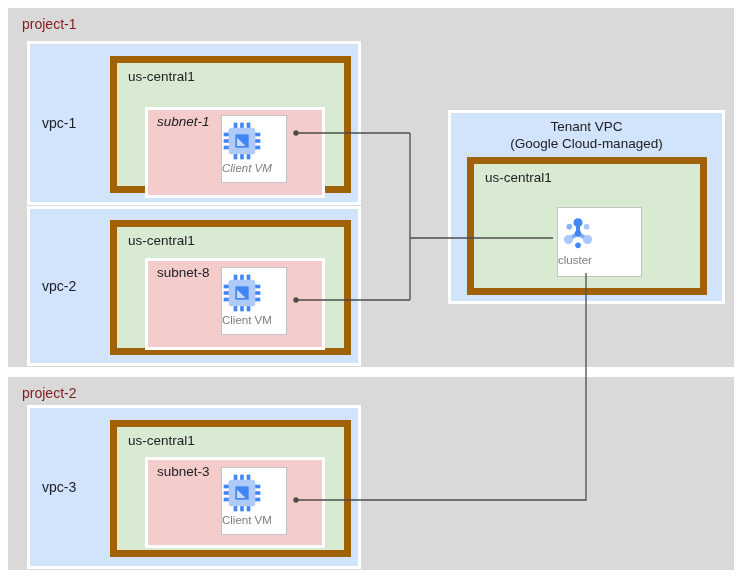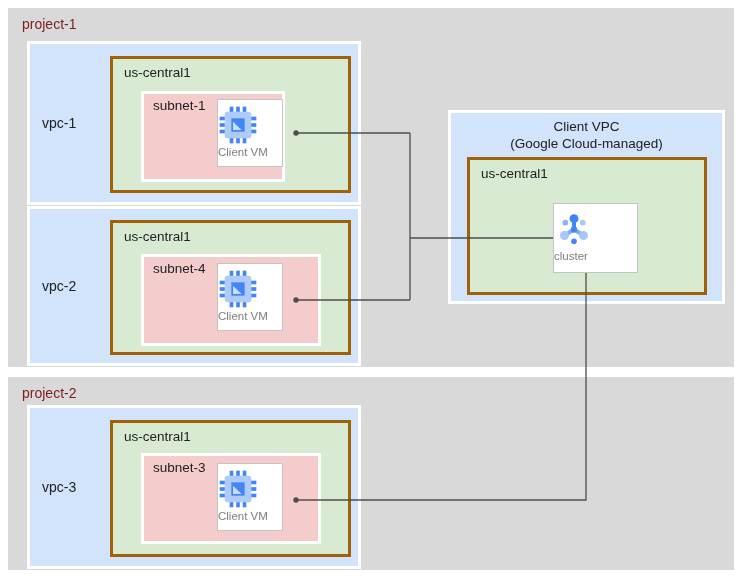--- a/index.html
+++ b/index.html
@@ -34,21 +34,21 @@
     left: 12px;
     top: 50%;
     transform: translateY(-50%);
     font-size: 14px;
     color: #202124;
     white-space: nowrap;
   }
   .region {
     position: absolute;
     background: var(--region-bg, #d9ead3);
-    border: 3px solid #a16207;
+    border: 7px solid #a16207;
     box-sizing: border-box;
   }
   .region-label {
     position: absolute;
     left: 11px;
     top: 6px;
     font-size: 13.5px;
     color: #202124;
     white-space: nowrap;
   }
@@ -106,21 +106,21 @@
 
 <div class="stage">
 
   <div class="project" style="left:8px; top:8px; width:726px; height:359px;">
     <div class="project-label">project-1</div>
 
     <div class="vpc" style="left:19px; top:33px; width:334px; height:164px;">
       <div class="vpc-label">vpc-1</div>
       <div class="region" style="left:80px; top:12px; width:241px; height:137px;">
         <div class="region-label">us-central1</div>
-        <div class="subnet" style="left:28px; top:32px; width:144px; height:91px;">
+        <div class="subnet" style="left:28px; top:44px; width:180px; height:91px;font-style:italic;">
           <div class="subnet-label">subnet-1</div>
           <div class="node" style="left:73px; top:5px; width:66px; height:68px;">
             <svg viewBox="0 0 24 24">
               <g fill="#4285f4">
                 <rect x="7" y="1" width="2.2" height="3.5"></rect>
                   <rect x="10.9" y="1" width="2.2" height="3.5"></rect>
                   <rect x="14.8" y="1" width="2.2" height="3.5"></rect>
                 <rect x="7" y="19.5" width="2.2" height="3.5"></rect>
                   <rect x="10.9" y="19.5" width="2.2" height="3.5"></rect>
                   <rect x="14.8" y="19.5" width="2.2" height="3.5"></rect>
@@ -139,21 +139,21 @@
           </div>
         </div>
       </div>
     </div>
 
     <div class="vpc" style="left:19px; top:198px; width:334px; height:160px;">
       <div class="vpc-label">vpc-2</div>
       <div class="region" style="left:80px; top:11px; width:241px; height:135px;">
         <div class="region-label">us-central1</div>
         <div class="subnet" style="left:28px; top:31px; width:180px; height:92px;">
-          <div class="subnet-label">subnet-4</div>
+          <div class="subnet-label">subnet-8</div>
           <div class="node" style="left:73px; top:6px; width:66px; height:68px;">
             <svg viewBox="0 0 24 24">
               <g fill="#4285f4">
                 <rect x="7" y="1" width="2.2" height="3.5"></rect>
                   <rect x="10.9" y="1" width="2.2" height="3.5"></rect>
                   <rect x="14.8" y="1" width="2.2" height="3.5"></rect>
                 <rect x="7" y="19.5" width="2.2" height="3.5"></rect>
                   <rect x="10.9" y="19.5" width="2.2" height="3.5"></rect>
                   <rect x="14.8" y="19.5" width="2.2" height="3.5"></rect>
                 <rect x="1" y="7" width="3.5" height="2.2"></rect>
@@ -169,21 +169,21 @@
             </svg>
             <div class="node-label">Client VM</div>
           </div>
         </div>
       </div>
     </div>
   </div>
 
   <div class="tenant" style="left:448px; top:110px; width:277px; height:194px;">
     <div class="tenant-title">
-      <div>Client VPC</div>
+      <div>Tenant VPC</div>
       <div>(Google Cloud-managed)</div>
     </div>
     <div class="region" style="left:16px; top:44px; width:240px; height:138px;">
       <div class="region-label">us-central1</div>
       <div class="node" style="left:83px; top:43px; width:85px; height:70px;">
         <svg viewBox="0 0 24 24">
           <line x1="12" y1="6.2" x2="12" y2="12.3" stroke="#4285f4" stroke-width="2.4" stroke-linecap="round"></line>
           <line x1="12" y1="12.3" x2="6.6" y2="15.7" stroke="#7baaf7" stroke-width="2.4" stroke-linecap="round"></line>
           <line x1="12" y1="12.3" x2="17.4" y2="15.7" stroke="#7baaf7" stroke-width="2.4" stroke-linecap="round"></line>
           <circle cx="12" cy="5.8" r="2.7" fill="#4285f4"></circle>

